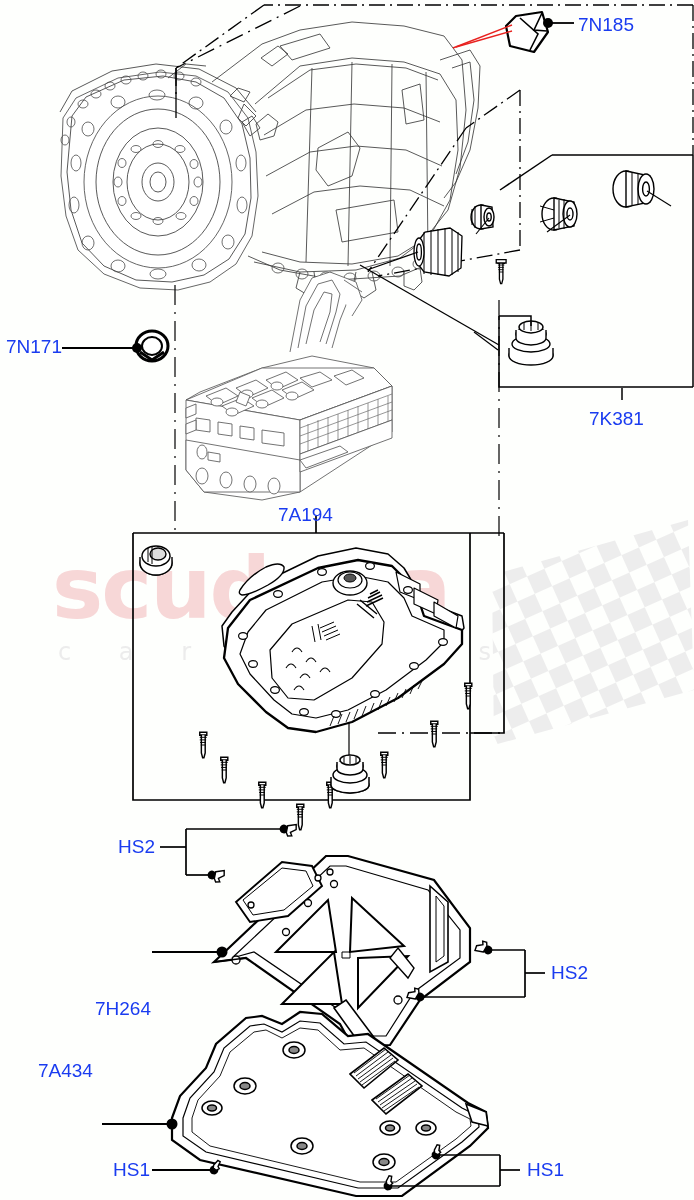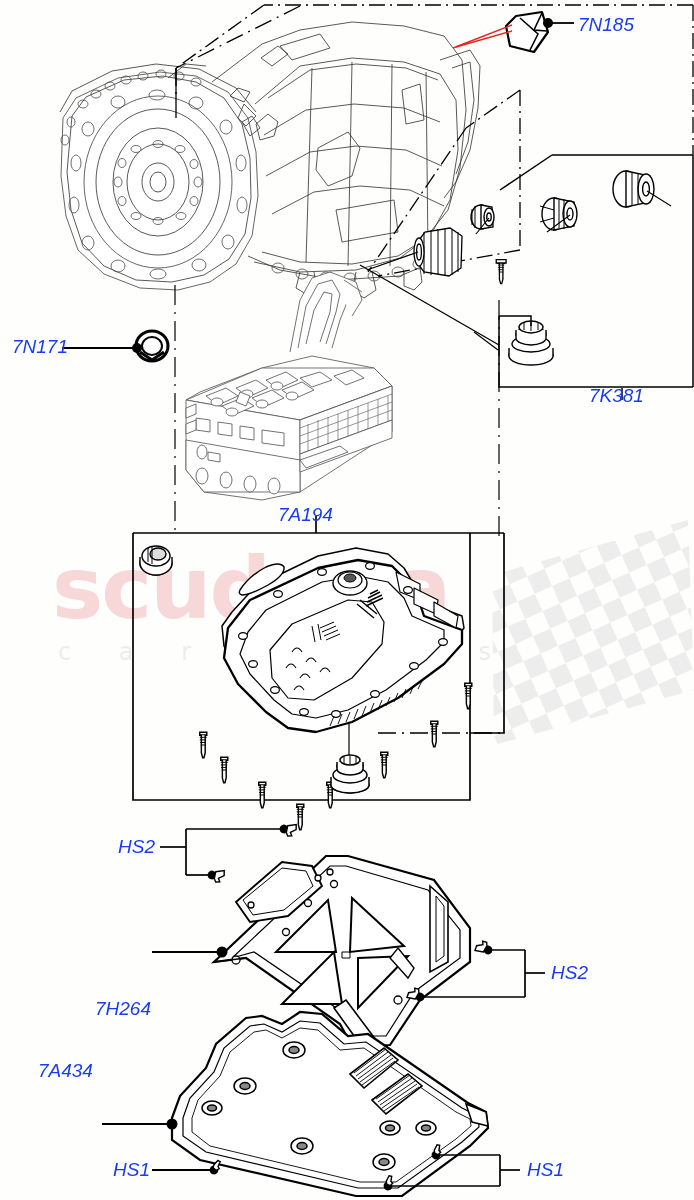--- a/index.html
+++ b/index.html
@@ -45,21 +45,20 @@
     top: 638px;
     user-select: none;
   }
   .callout {
     position: absolute;
     font-family: "Liberation Sans", sans-serif;
     font-size: 19px;
     color: #1a3cf0;
     white-space: nowrap;
     user-select: none;
-    font-style: italic;
   }
 </style>
 </head>
 <body>
 
 <div id="diagram-root">
 
   <div class="wm-scuderia">scuderia</div>
   <div class="wm-carparts">c a r  p a r t s</div>
 
@@ -629,22 +628,22 @@
     </g>
     <g transform="translate(436,1155) rotate(-8)">
       <use href="#blackbolt2"></use>
     </g>
     <g transform="translate(388,1186) rotate(-8)">
       <use href="#blackbolt2"></use>
     </g>
   </svg>
 
   <div class="callout" style="left:578px; top:14px;">7N185</div>
-  <div class="callout" style="left:12px;   top:336px;">7N171</div>
-  <div class="callout" style="left:589px; top:385px;">7K381</div>
+  <div class="callout" style="left:6px;   top:336px;">7N171</div>
+  <div class="callout" style="left:589px; top:408px;">7K381</div>
   <div class="callout" style="left:278px; top:504px;">7A194</div>
   <div class="callout" style="left:118px; top:836px;">HS2</div>
   <div class="callout" style="left:95px;  top:998px;">7H264</div>
   <div class="callout" style="left:551px; top:962px;">HS2</div>
   <div class="callout" style="left:38px;  top:1060px;">7A434</div>
   <div class="callout" style="left:113px; top:1159px;">HS1</div>
   <div class="callout" style="left:527px; top:1159px;">HS1</div>
 
 </div>
 

